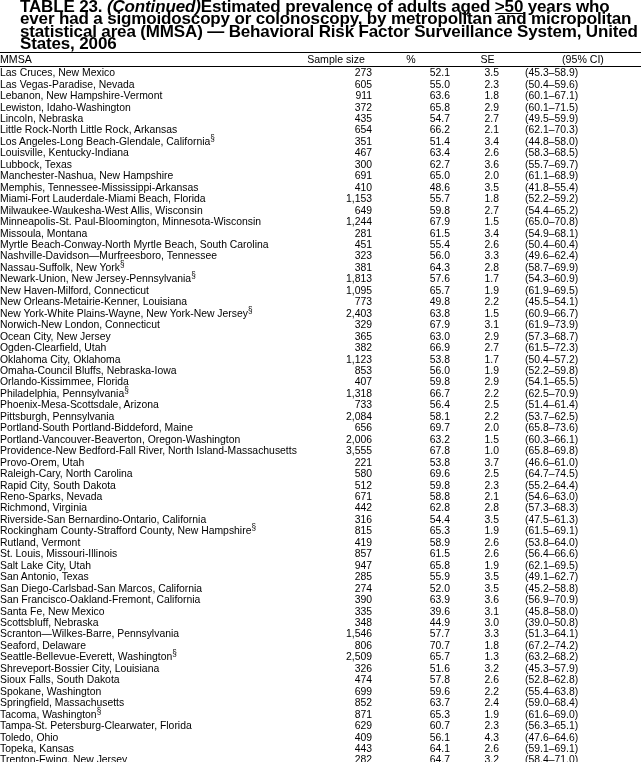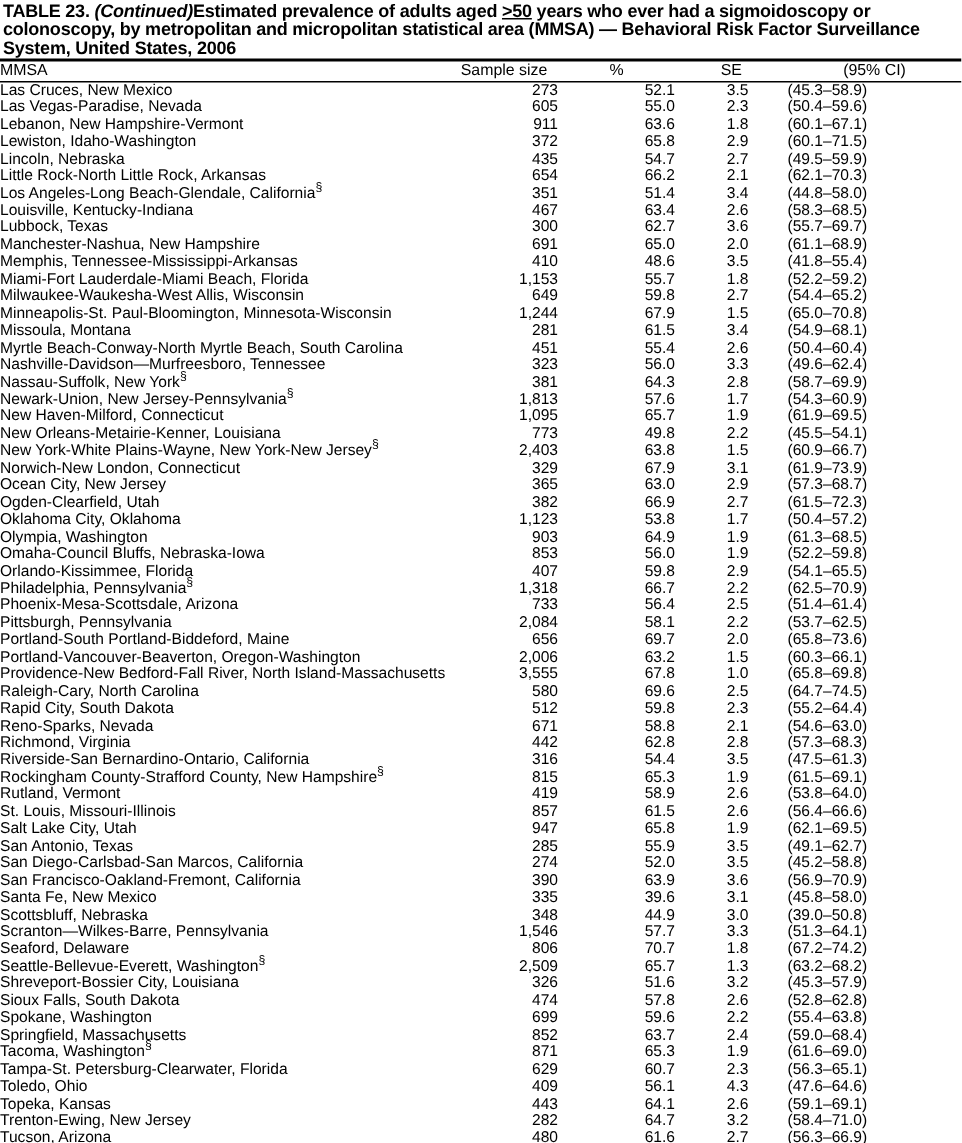--- a/index.html
+++ b/index.html
@@ -16,25 +16,25 @@
   }
   .page {
     position: relative;
     width: 641px;
     height: 762px;
     overflow: hidden;
   }
 
   
   .table-title {
-    font-size: 12px;
+    font-size: 17px;
     font-weight: bold;
     line-height: 12.4px;
     letter-spacing: -0.15px;
-    padding: 1px 2px 0 2px;
+    padding: 1px 2px 0 20px;
     margin: 0;
   }
   .table-title .ital { font-style: italic; }
   .gte { text-decoration: underline; }
 
   
   .rule-thick {
     height: 1.6px;
     background: #000;
     margin: 1px 0 0 0;
@@ -310,27 +310,20 @@
           <td class="ci">(61.5–72.3)</td>
         </tr>
         <tr>
           <td class="mmsa">Oklahoma City, Oklahoma</td>
           <td class="num">1,123</td>
           <td class="num">53.8</td>
           <td class="num se">1.7</td>
           <td class="ci">(50.4–57.2)</td>
         </tr>
         <tr>
-          <td class="mmsa">Olympia, Washington</td>
-          <td class="num">903</td>
-          <td class="num">64.9</td>
-          <td class="num se">1.9</td>
-          <td class="ci">(61.3–68.5)</td>
-        </tr>
-        <tr>
           <td class="mmsa">Omaha-Council Bluffs, Nebraska-Iowa</td>
           <td class="num">853</td>
           <td class="num">56.0</td>
           <td class="num se">1.9</td>
           <td class="ci">(52.2–59.8)</td>
         </tr>
         <tr>
           <td class="mmsa">Orlando-Kissimmee, Florida</td>
           <td class="num">407</td>
           <td class="num">59.8</td>
@@ -373,20 +366,27 @@
           <td class="ci">(60.3–66.1)</td>
         </tr>
         <tr>
           <td class="mmsa">Providence-New Bedford-Fall River, North Island-Massachusetts</td>
           <td class="num">3,555</td>
           <td class="num">67.8</td>
           <td class="num se">1.0</td>
           <td class="ci">(65.8–69.8)</td>
         </tr>
         <tr>
+          <td class="mmsa">Provo-Orem, Utah</td>
+          <td class="num">221</td>
+          <td class="num">53.8</td>
+          <td class="num se">3.7</td>
+          <td class="ci">(46.6–61.0)</td>
+        </tr>
+        <tr>
           <td class="mmsa">Raleigh-Cary, North Carolina</td>
           <td class="num">580</td>
           <td class="num">69.6</td>
           <td class="num se">2.5</td>
           <td class="ci">(64.7–74.5)</td>
         </tr>
         <tr>
           <td class="mmsa">Rapid City, South Dakota</td>
           <td class="num">512</td>
           <td class="num">59.8</td>

